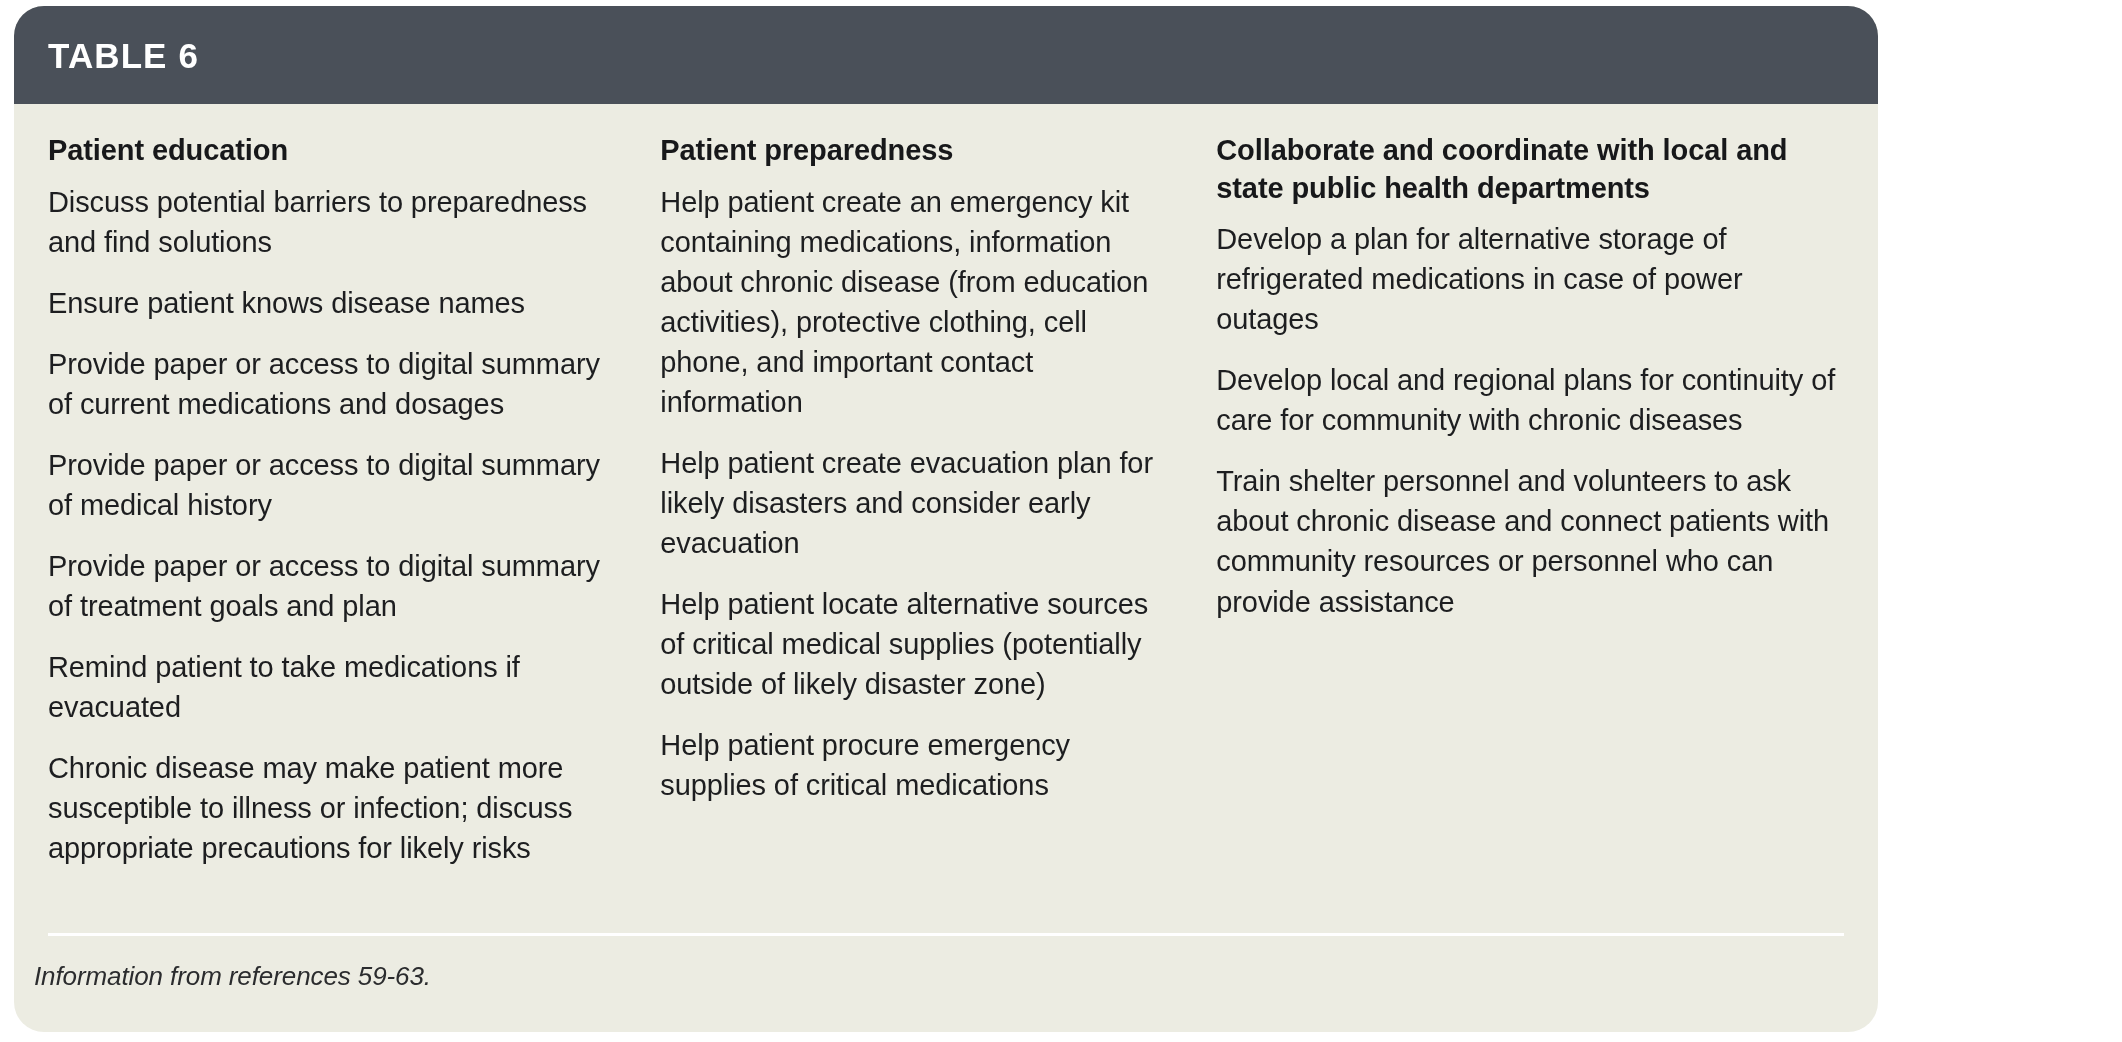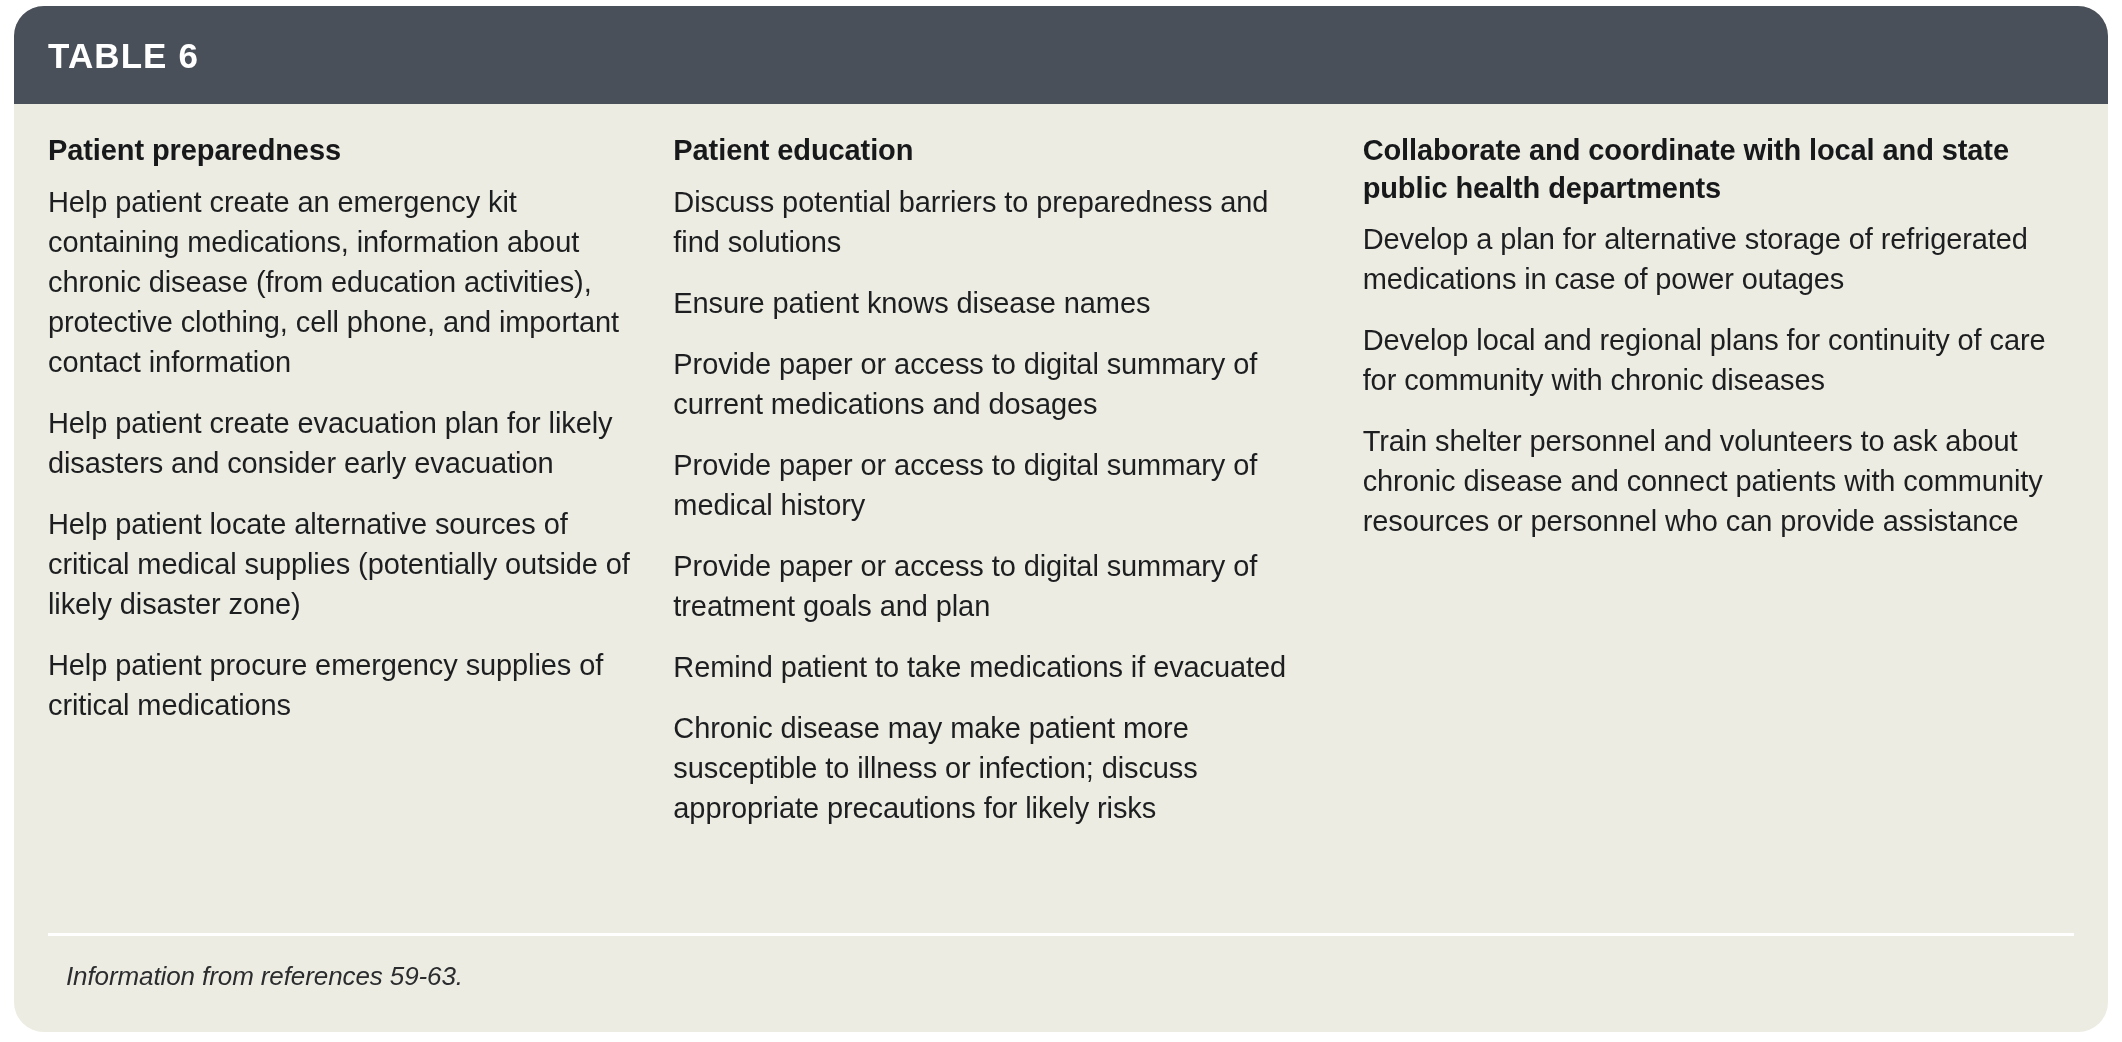--- a/index.html
+++ b/index.html
@@ -12,21 +12,21 @@
     height: 1042px;
     background: #ffffff;
     font-family: "Liberation Sans", sans-serif;
     overflow: hidden;
   }
 
   .table-card {
     position: absolute;
     left: 14px;
     top: 6px;
-    width: 2094px;
+    width: 1864px;
     height: 1026px;
     border-radius: 30px;
     background: #ecece2;
     overflow: hidden;
     box-sizing: border-box;
   }
 
   .table-header-bar {
     height: 98px;
     background: #4a5059;
@@ -103,21 +103,21 @@
     margin: 0 34px;
     position: absolute;
     left: 0;
     right: 0;
     bottom: 96px;
     width: auto;
   }
 
   .footnote {
     position: absolute;
-    left: 52px;
+    left: 20px;
     bottom: 40px;
     font-size: 26px;
     font-style: italic;
     color: #2b2c2e;
     letter-spacing: -0.1px;
   }
 </style>
 </head>
 <body>
 
@@ -125,40 +125,40 @@
 
   <div class="table-header-bar">
     <span class="table-label">TABLE 6</span>
   </div>
 
   <div class="table-body">
 
 
     <div class="columns">
 
-      <div class="column col-2">
-        <div class="col-heading">Patient preparedness</div>
-        <ul class="col-items">
-          <li class="col-item">Help patient create an emergency kit containing medications, information about chronic disease (from education activities), protective clothing, cell phone, and important contact information</li>
-          <li class="col-item">Help patient create evacuation plan for likely disasters and consider early evacuation</li>
-          <li class="col-item">Help patient locate alternative sources of critical medical supplies (potentially outside of likely disaster zone)</li>
-          <li class="col-item">Help patient procure emergency supplies of critical medications</li>
-        </ul>
-      </div>
-
       <div class="column col-1">
         <div class="col-heading">Patient education</div>
         <ul class="col-items">
           <li class="col-item">Discuss potential barriers to preparedness and find solutions</li>
           <li class="col-item">Ensure patient knows disease names</li>
           <li class="col-item">Provide paper or access to digital summary of current medications and dosages</li>
           <li class="col-item">Provide paper or access to digital summary of medical history</li>
           <li class="col-item">Provide paper or access to digital summary of treatment goals and plan</li>
           <li class="col-item">Remind patient to take medications if evacuated</li>
           <li class="col-item">Chronic disease may make patient more susceptible to illness or infection; discuss appropriate precautions for likely risks</li>
+        </ul>
+      </div>
+
+      <div class="column col-2">
+        <div class="col-heading">Patient preparedness</div>
+        <ul class="col-items">
+          <li class="col-item">Help patient create an emergency kit containing medications, information about chronic disease (from education activities), protective clothing, cell phone, and important contact information</li>
+          <li class="col-item">Help patient create evacuation plan for likely disasters and consider early evacuation</li>
+          <li class="col-item">Help patient locate alternative sources of critical medical supplies (potentially outside of likely disaster zone)</li>
+          <li class="col-item">Help patient procure emergency supplies of critical medications</li>
         </ul>
       </div>
 
       <div class="column col-3">
         <div class="col-heading">Collaborate and coordinate with local and state public health departments</div>
         <ul class="col-items">
           <li class="col-item">Develop a plan for alternative storage of refrigerated medications in case of power outages</li>
           <li class="col-item">Develop local and regional plans for continuity of care for community with chronic diseases</li>
           <li class="col-item">Train shelter personnel and volunteers to ask about chronic disease and connect patients with community resources or personnel who can provide assistance</li>
         </ul>

